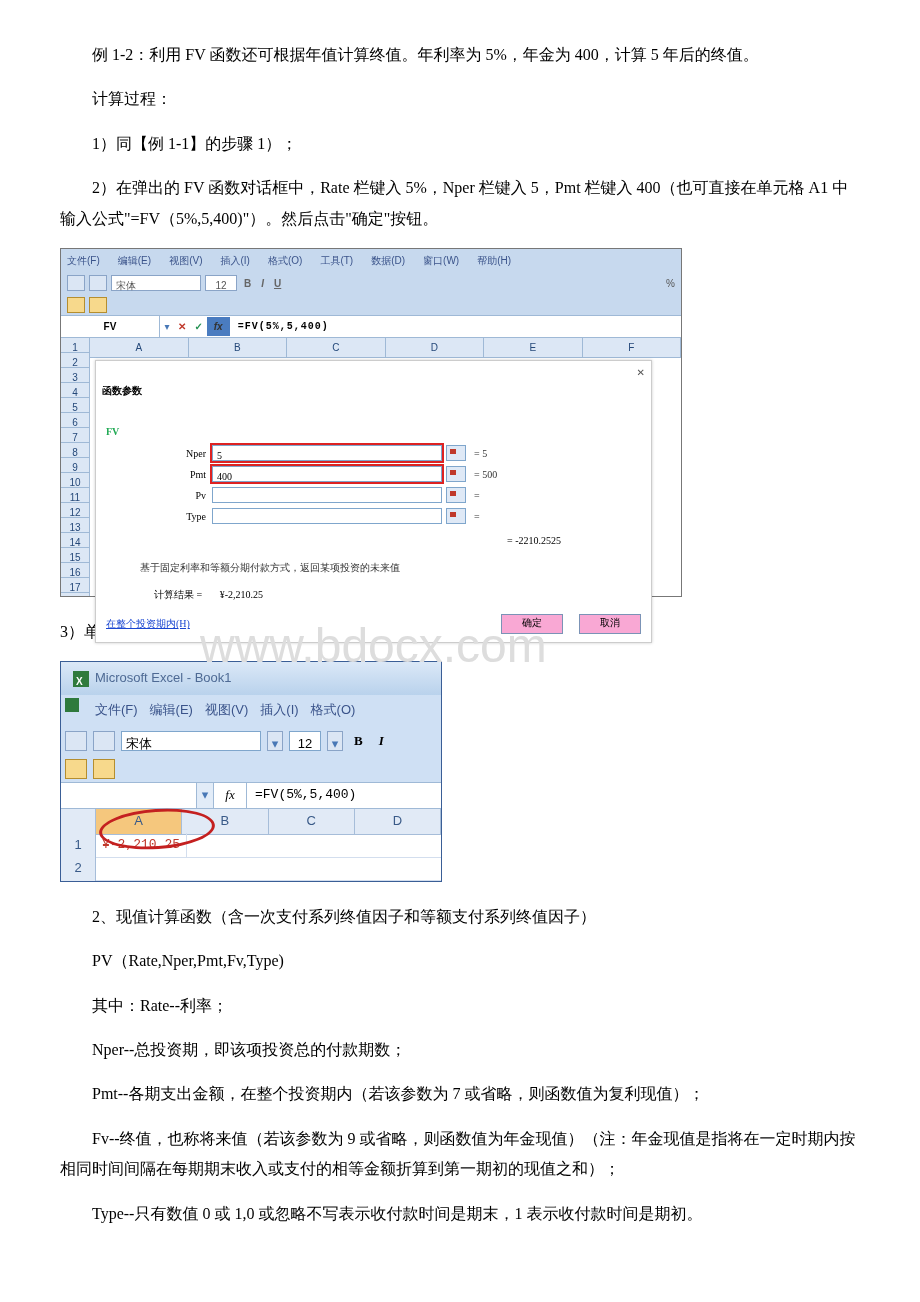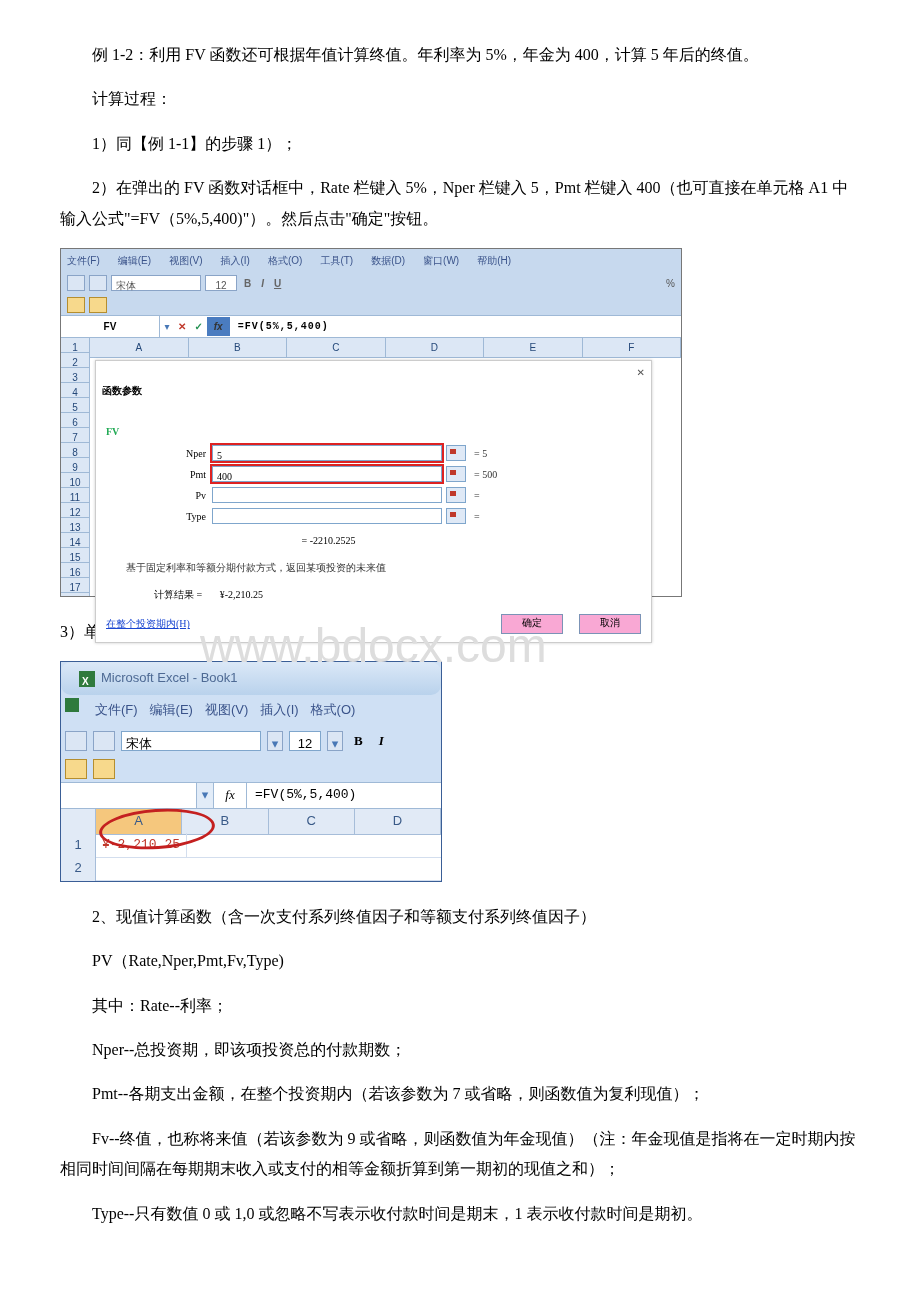--- a/index.html
+++ b/index.html
@@ -56,32 +56,32 @@
   .dlg { position: absolute; left: 5px; top: 2px; width: 555px; background: #fff; border: 1px solid #ccc; font-family: "SimSun"; font-size: 10px; box-shadow: 0 0 3px rgba(0,0,0,0.2);}
   .dlg .dlg-title { font-weight: bold; padding: 20px 6px; }
   .dlg .dlg-sub { padding: 2px 10px; color: #2a5; font-weight: bold;}
   .dlg .row { display: flex; align-items: center; padding: 1px 0; }
   .dlg .lbl { width: 110px; text-align: right; padding-right: 6px; }
   .dlg .inp { width: 220px; height: 14px; background: #fff; border: 1px solid #7fa6cc; padding: 0 4px; position: relative;}
   .dlg .inp.redbox { outline: 2px solid #d22; }
   .dlg .btn-r { width: 18px; height: 14px; margin-left: 4px; background: #dfe9f6; border: 1px solid #7fa6cc; position: relative;}
   .dlg .btn-r::after{content:""; position:absolute; left:3px; top:3px; width:6px;height:5px; background:#c0392b;}
   .dlg .eq { margin-left: 8px; color: #333;}
-  .dlg .desc { padding: 8px 10px 4px 30px; color: #333; }
+  .dlg .desc { padding: 8px 10px 4px 44px; color: #333; }
   .dlg .desc2 { padding: 2px 10px 6px 110px; color: #333; }
   .dlg .foot { display: flex; align-items: center; padding: 6px 10px 8px 10px; }
   .dlg .foot .link { color: #1a46d1; text-decoration: underline; }
   .dlg .foot .sp { flex: 1; }
   .dlg .foot .btn { width: 60px; height: 18px; border: 1px solid #7b93b6; background: #f9a8d4; text-align: center; margin-left: 16px; line-height: 16px;}
   .dlg .result-row { padding: 4px 10px; margin-left: 48px; }
   .dlg .closex { position:absolute; right:6px; top:2px; color:#555;}
 
   
   .xl2 { width: 380px; border: 1px solid #3a5e96; font-family: "Microsoft YaHei", Arial; font-size: 13px; background: #cfe0f4; position: relative;}
-  .xl2 .titlebar { background: linear-gradient(#dbe8f7,#b9d2ec); padding: 4px 18px; color: #4e6a94; display:flex; align-items:center; gap:6px;border-radius:10px;}
+  .xl2 .titlebar { background: linear-gradient(#dbe8f7,#b9d2ec); padding: 4px 12px; color: #4e6a94; display:flex; align-items:center; gap:6px;}
   .xl2 .titlebar .logo { width:16px; height:16px; background:#2f7a3d; position:relative;}
   .xl2 .titlebar .logo::after{content:"X"; color:#fff; font-size:10px; position:absolute; left:3px; top:1px; font-weight:bold;}
   .xl2 .menubar { background: #cfe0f4; padding: 3px 4px; display: flex; gap: 12px; color: #3a538a; font-size: 13px; }
   .xl2 .menubar .lead { width:14px; height:14px; background:#2f7a3d; margin-right:4px;}
   .xl2 .tb1 { background: #cfe0f4; padding: 3px 4px; display: flex; gap: 6px; align-items: center; }
   .xl2 .tb1 .ic { width: 20px; height: 18px; background: #dbe6f4; border: 1px solid #8aa4c7; }
   .xl2 .tb1 .fontbox { width: 130px; height: 18px; background: #fff; border: 1px solid #7fa6cc; padding: 0 4px; }
   .xl2 .tb1 .szbox { width: 30px; height: 18px; background: #fff; border: 1px solid #7fa6cc; text-align: center;}
   .xl2 .tb1 .dd { width:14px; height:18px; background:#dbe6f4; border:1px solid #8aa4c7; color:#4878b6; text-align:center;}
   .xl2 .tb1 .bi { font-weight:bold; padding:0 5px; font-family:"Times New Roman";}
@@ -201,21 +201,21 @@
               <div class="btn-r"></div>
               <div class="eq">= </div>
             </div>
             <div class="row">
               <div class="lbl">Type</div>
               <div class="inp"></div>
               <div class="btn-r"></div>
               <div class="eq">= </div>
             </div>
 
-            <div style="text-align:center; padding:4px 90px 0 0;">= -2210.2525</div>
+            <div style="text-align:right; padding:4px 90px 0 0;">= -2210.2525</div>
             <div class="desc">基于固定利率和等额分期付款方式，返回某项投资的未来值</div>
             <div class="result-row">
               <span>计算结果 =</span>&nbsp;&nbsp;&nbsp;&nbsp;&nbsp;&nbsp;
               <span>¥-2,210.25</span>
             </div>
             <div class="foot">
               <span class="link">在整个投资期内(H)</span>
               <span class="sp"></span>
               <span class="btn">确定</span>
               <span class="btn">取消</span>

